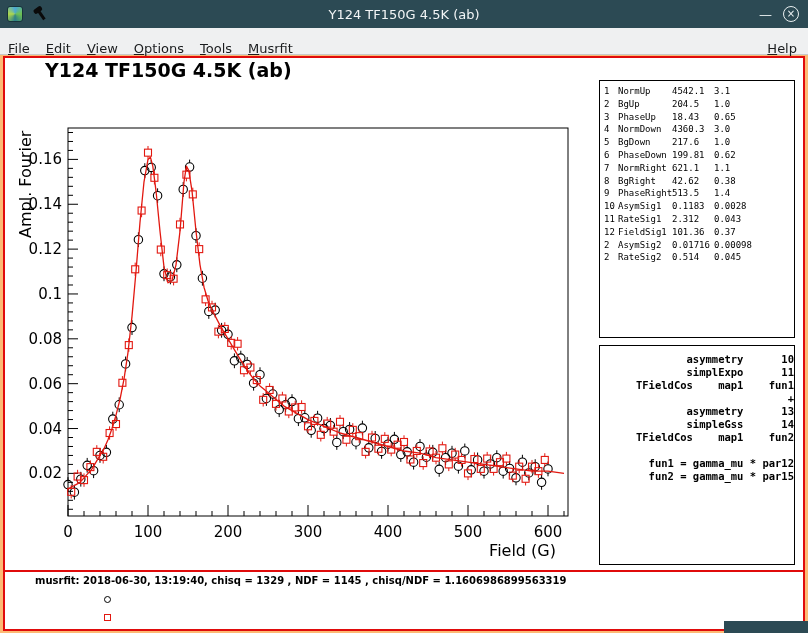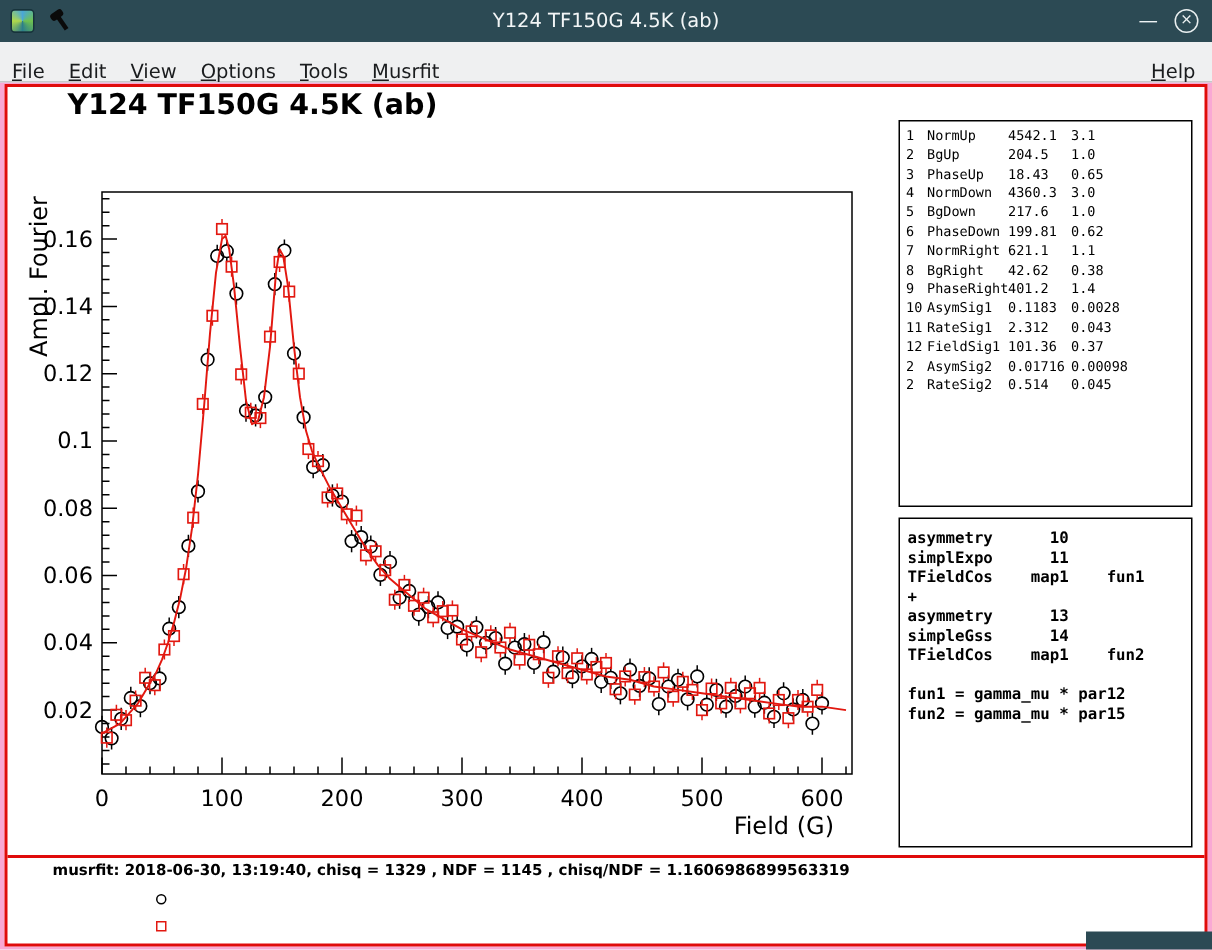--- a/index.html
+++ b/index.html
@@ -1,21 +1,21 @@
 <!DOCTYPE html>
 <html><head>
 <meta charset="utf-8">
 <style>
   * { box-sizing: border-box; }
   html,body { margin:0; padding:0; }
   body {
     width:808px; height:633px; overflow:hidden; background:#fff;
     font-family:"DejaVu Sans","Liberation Sans",sans-serif; color:#111;
   }
-  .window { position:relative; width:808px; height:633px; background:#f9a8d4; }
+  .window { position:relative; width:808px; height:633px; background:#fdba74; }
 
   
   .titlebar {
     position:absolute; left:0; top:0; width:100%; height:28px;
     background:#2c4a54; color:#fff;
   }
   .tb-title {
     position:absolute; left:0; right:0; top:0; height:28px;
     display:flex; align-items:center; justify-content:center;
     font-size:13px; color:#f2f5f6;
@@ -61,21 +61,21 @@
     position:absolute; left:594px; top:22px; width:196px; height:258px;
     border:1px solid #000; background:#fff; padding:4px 0 0 4px;
     font-family:"DejaVu Sans Mono","Liberation Mono",monospace; font-size:9px; color:#000;
   }
   .prow { display:flex; line-height:12.8px; white-space:pre; }
   .pnum { width:14px; } .pname { width:54px; } .pval { width:42px; }
 
   
   .theory-box {
     position:absolute; left:594px; top:287px; width:196px; height:220px;
-    border:1px solid #000; background:#fff; padding:7px 0 0 5px;
+    border:1px solid #000; background:#fff; padding:7px 0 0 5px;text-align:right;
   }
   .theory-box pre {
     margin:0; font-family:"DejaVu Sans Mono","Liberation Mono",monospace;
     font-size:10.5px; font-weight:bold; line-height:13px; color:#000;
   }
 
   .red-divider { position:absolute; left:0; right:0; top:512px; border-top:2px solid #e00b0b; }
 
   .fit-info { position:absolute; left:5px; top:517px; font-size:10px; font-weight:bold; color:#000; white-space:pre;padding-left:25px; }
   .legend { position:absolute; left:0; top:533px; width:100%; }
@@ -672,21 +672,21 @@
 
     <div class="params-box">
         <div class="prow"><span class="pnum">1</span><span class="pname">NormUp</span><span class="pval">4542.1</span><span class="perr">3.1</span></div>
         <div class="prow"><span class="pnum">2</span><span class="pname">BgUp</span><span class="pval">204.5</span><span class="perr">1.0</span></div>
         <div class="prow"><span class="pnum">3</span><span class="pname">PhaseUp</span><span class="pval">18.43</span><span class="perr">0.65</span></div>
         <div class="prow"><span class="pnum">4</span><span class="pname">NormDown</span><span class="pval">4360.3</span><span class="perr">3.0</span></div>
         <div class="prow"><span class="pnum">5</span><span class="pname">BgDown</span><span class="pval">217.6</span><span class="perr">1.0</span></div>
         <div class="prow"><span class="pnum">6</span><span class="pname">PhaseDown</span><span class="pval">199.81</span><span class="perr">0.62</span></div>
         <div class="prow"><span class="pnum">7</span><span class="pname">NormRight</span><span class="pval">621.1</span><span class="perr">1.1</span></div>
         <div class="prow"><span class="pnum">8</span><span class="pname">BgRight</span><span class="pval">42.62</span><span class="perr">0.38</span></div>
-        <div class="prow"><span class="pnum">9</span><span class="pname">PhaseRight</span><span class="pval">401.2</span><span class="perr">1.4</span></div>
+        <div class="prow"><span class="pnum">9</span><span class="pname">PhaseRight</span><span class="pval">513.5</span><span class="perr">1.4</span></div>
         <div class="prow"><span class="pnum">10</span><span class="pname">AsymSig1</span><span class="pval">0.1183</span><span class="perr">0.0028</span></div>
         <div class="prow"><span class="pnum">11</span><span class="pname">RateSig1</span><span class="pval">2.312</span><span class="perr">0.043</span></div>
         <div class="prow"><span class="pnum">12</span><span class="pname">FieldSig1</span><span class="pval">101.36</span><span class="perr">0.37</span></div>
         <div class="prow"><span class="pnum">2</span><span class="pname">AsymSig2</span><span class="pval">0.01716</span><span class="perr">0.00098</span></div>
         <div class="prow"><span class="pnum">2</span><span class="pname">RateSig2</span><span class="pval">0.514</span><span class="perr">0.045</span></div>
       </div>
 
     <div class="theory-box">
       <pre>asymmetry      10
 simplExpo      11

